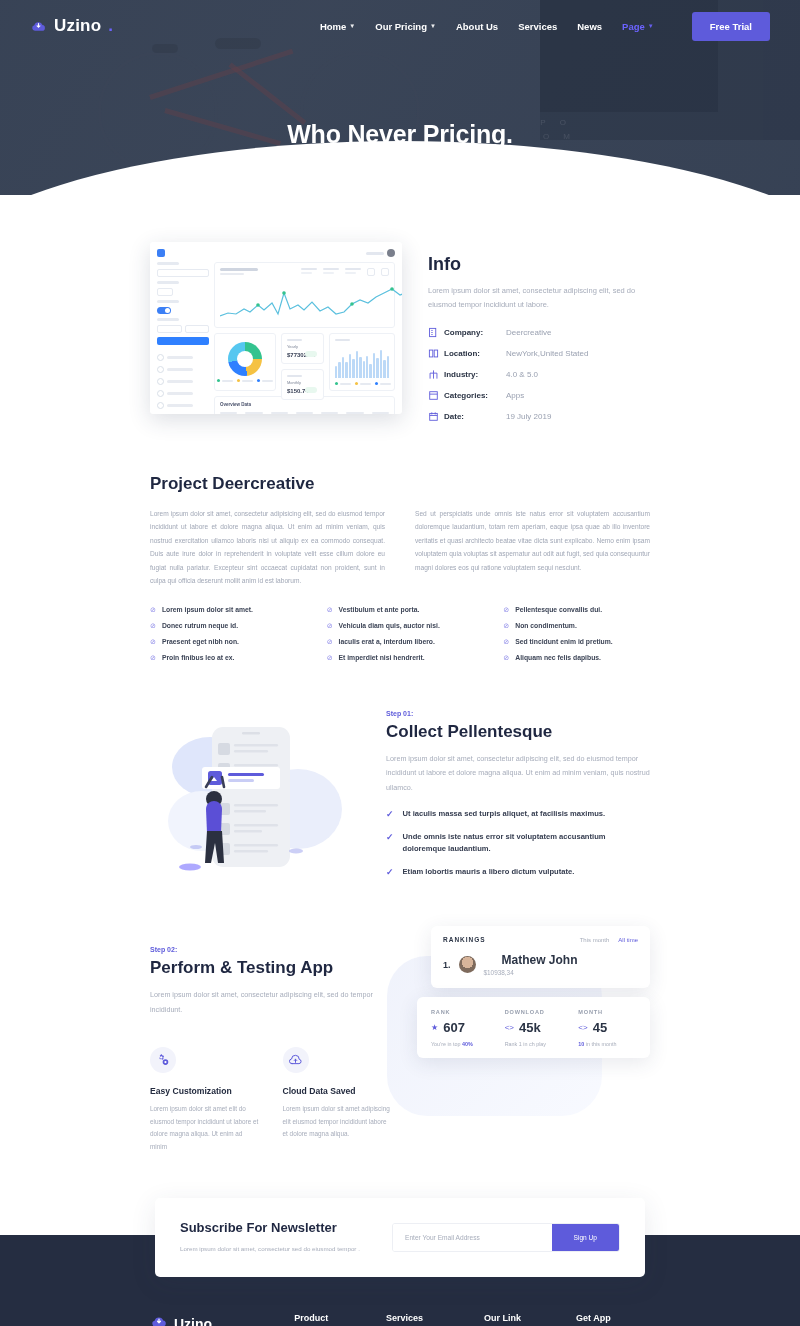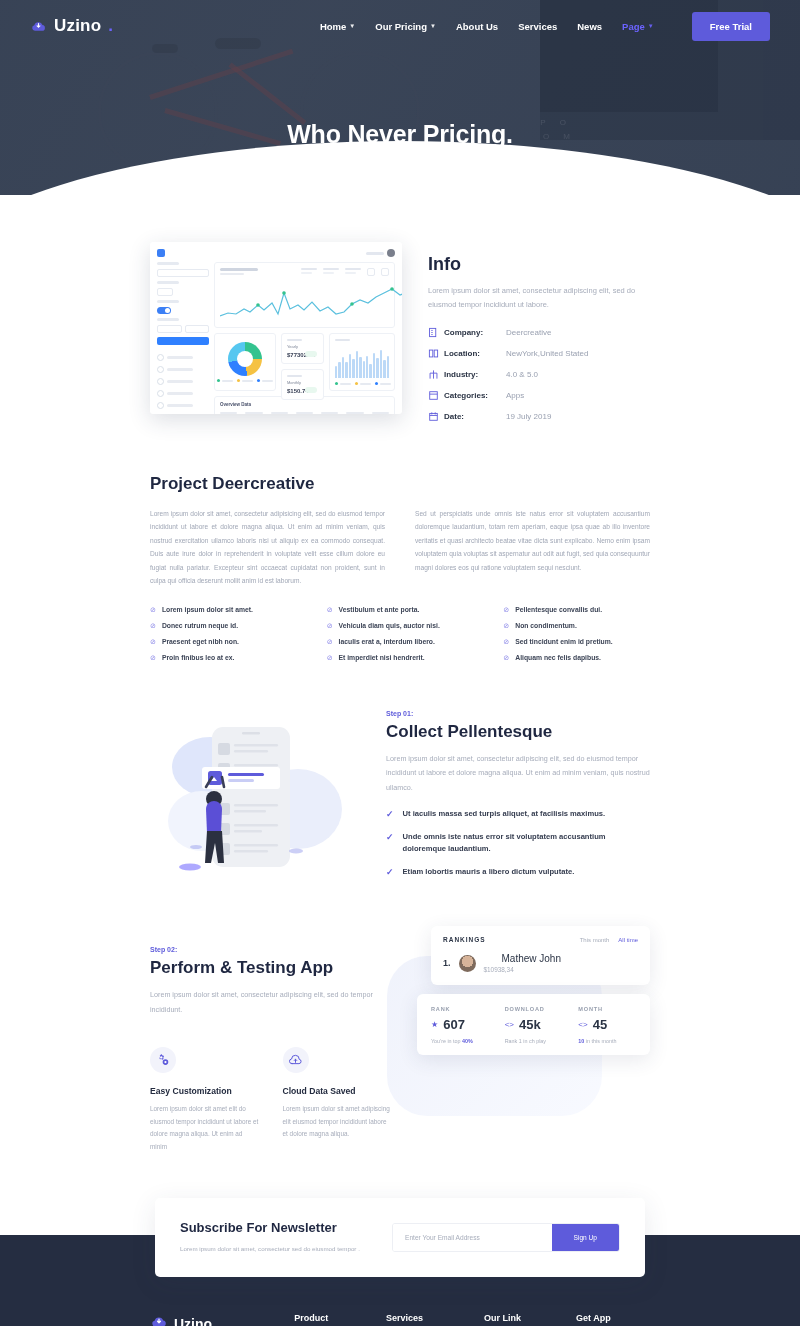--- a/index.html
+++ b/index.html
@@ -213,21 +213,21 @@
   .rc-tabs { margin-left: auto; display: flex; gap: 9px; font-size: 6px; }
   .rc-tab { color: #a7adbb; cursor: pointer; }
   .rc-tab.active { color: #5e5bdb; }
   .rc-row { display: flex; align-items: center; gap: 8px; margin-top: 10px; }
   .rc-num { font-size: 9px; font-weight: bold; color: #2b3445; }
   .avatar {
     width: 17px; height: 17px; border-radius: 50%;
     background: radial-gradient(circle at 50% 38%, #d7b49a 0 42%, #7e6a5c 43% 100%);
     flex: none;
   }
-  .rc-name { font-size: 10px; font-weight: normal; color: #2b3445; padding-left: 18px; }
+  .rc-name { font-size: 12px; font-weight: bold; color: #2b3445; padding-left: 18px; }
   .rc-amt { font-size: 6.4px; color: #a7adbb; margin-top: 2px; }
   .stat-card { margin-top: 9px; padding: 12px 6px 11px; display: flex; }
   .stat { flex: 1; padding: 0 8px; }
   .stat-lbl { font-size: 5.6px; font-weight: bold; color: #99a0af; letter-spacing: .8px; }
   .stat-val { display: flex; align-items: center; gap: 5px; margin-top: 5px; }
   .stat-ic { color: #5e5bdb; font-size: 8px; }
   .stat-num { font-size: 13px; font-weight: bold; color: #2b3445; }
   .stat-sub { font-size: 5.4px; color: #a7adbb; margin-top: 6px; }
   .stat-sub b { color: #5e5bdb; }
   .cmt-card { margin-top: 9px; margin-left: 14px; padding: 11px 12px 13px; }

